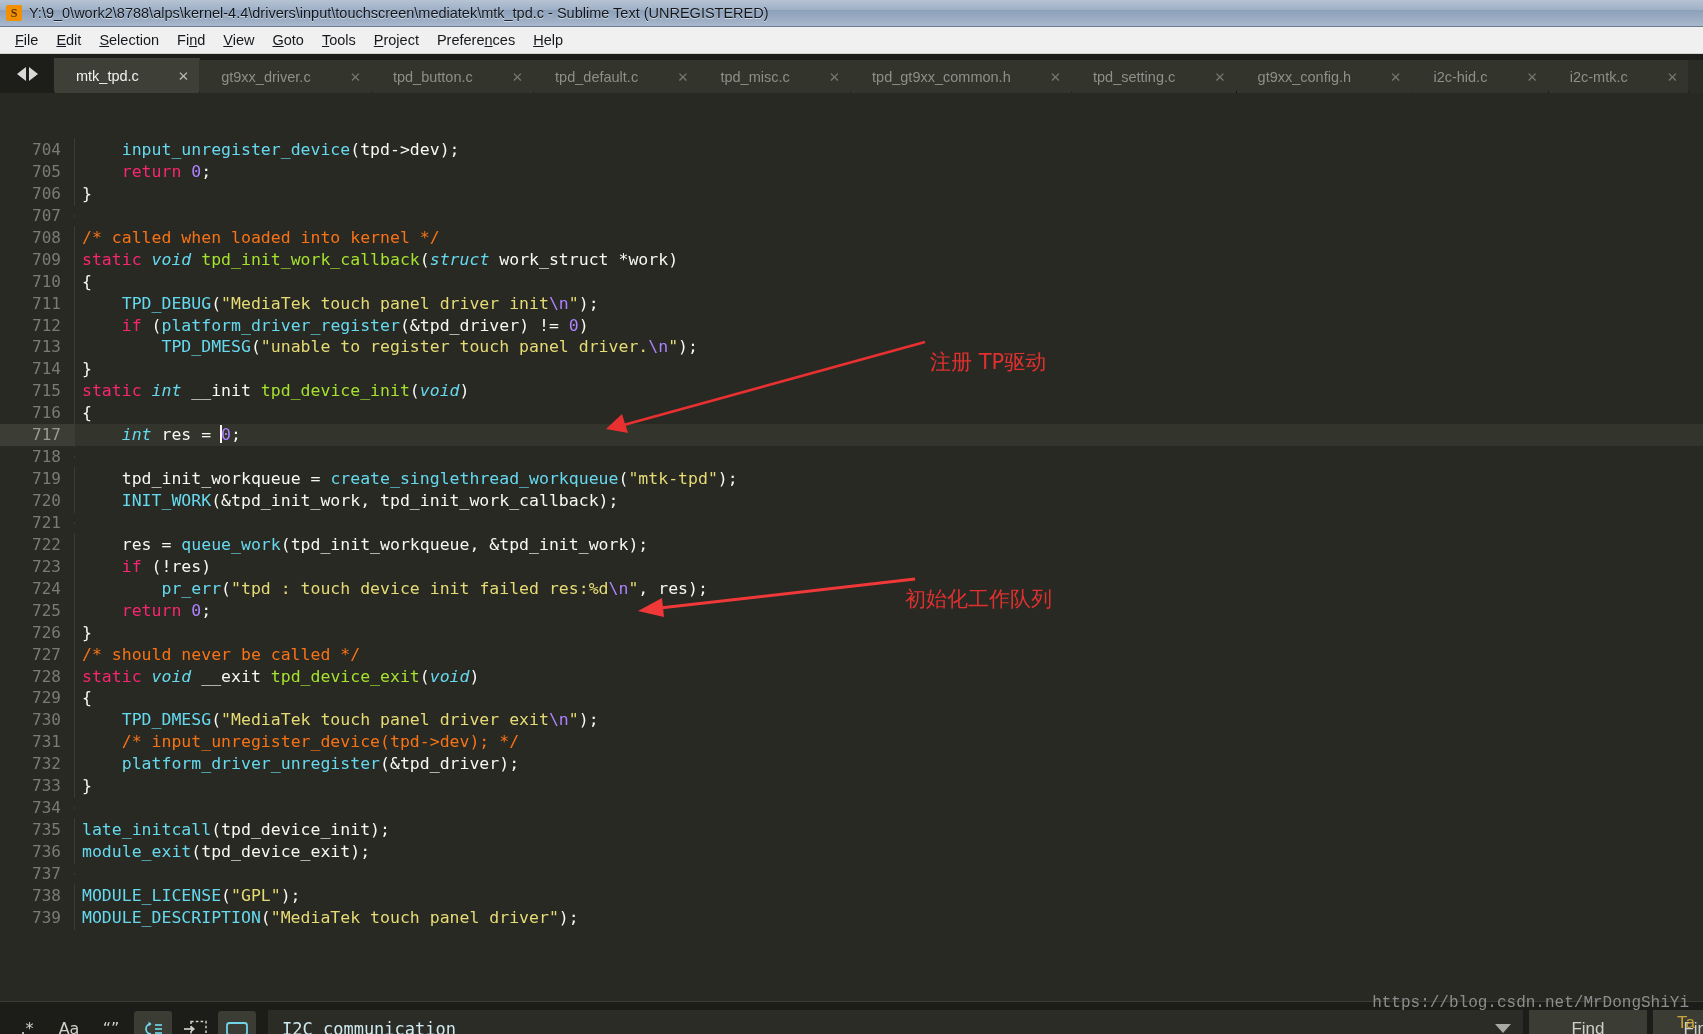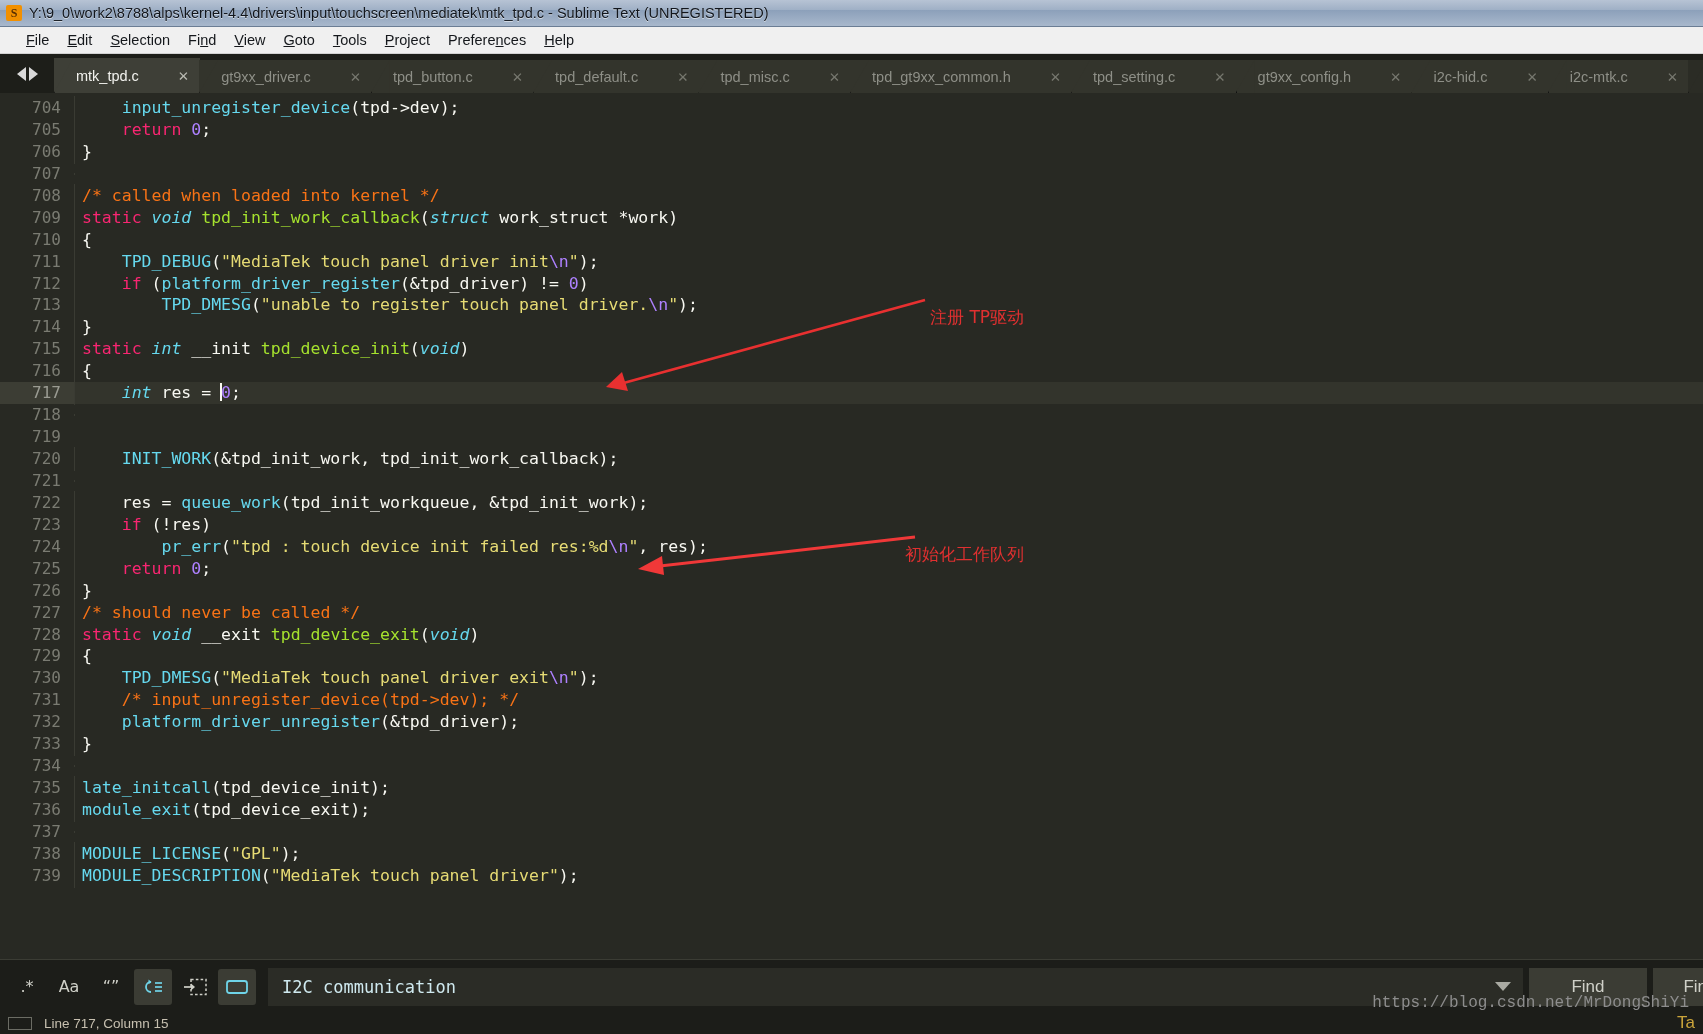--- a/index.html
+++ b/index.html
@@ -37,21 +37,21 @@
     white-space: nowrap;
     text-shadow: 0 1px 0 rgba(255,255,255,.55);
   }
 
   
   #menubar {
     height: 27px;
     background: #f0f0f0;
     border-bottom: 1px solid #d2d2d2;
     display: flex; align-items: center;
-    padding-left: 17px;
+    padding-left: 6px;
   }
   .menu-item {
     font-size: 14.5px; color: #15181c;
     padding: 4px 9px 5px 9px;
     white-space: nowrap;
     cursor: default;
   }
   .menu-item u { text-decoration: underline; }
 
   
@@ -107,20 +107,21 @@
   .tab.active .close { color: #b9bab2; }
   .tab.notab { background: #2b2c25; color: #fef9c3; text-align: right; }
   .tab.notab::before { background: #2b2c25; }
 
   
   #editor {
     position: relative;
     height: 866px;
     background: #282923;
     overflow: hidden;
+    margin-top: 42px;
   }
   #code-area {
     position: relative;
     font-family: "DejaVu Sans Mono", monospace;
     font-size: 16.5px;
     line-height: 21.95px;
     padding-top: 4px;
   }
   .line { display: flex; height: 21.95px; align-items: center; position: relative; white-space: pre; }
   .line.hl { background: #33342c; }
@@ -155,21 +156,21 @@
     background: #f8f8f0;
     vertical-align: -3px;
     margin: 0 -1px;
   }
 
   
   .annot {
     position: absolute;
     color: #e03030;
     font-family: "DejaVu Sans", sans-serif;
-    font-size: 17px;
+    font-size: 21px;
     white-space: nowrap;
     pointer-events: none;
     text-align: right;
   }
   .arrow-svg { position: absolute; pointer-events: none; }
 
   
   #findbar {
     height: 54px;
     background: #1c1d19;
@@ -350,21 +351,21 @@
       <div class="line"><div class="ln">709</div><div class="code"><span class="kw">static</span><span class="plain"> </span><span class="type">void</span><span class="plain"> </span><span class="fn">tpd_init_work_callback</span><span class="plain">(</span><span class="type">struct</span><span class="plain"> work_struct *work)</span></div></div>
       <div class="line"><div class="ln">710</div><div class="code"><span class="plain">{</span></div></div>
       <div class="line"><div class="ln">711</div><div class="code"><span class="plain">    </span><span class="call">TPD_DEBUG</span><span class="plain">(</span><span class="str">"MediaTek touch panel driver init</span><span class="esc">\n</span><span class="str">"</span><span class="plain">);</span></div></div>
       <div class="line"><div class="ln">712</div><div class="code"><span class="plain">    </span><span class="kw">if</span><span class="plain"> (</span><span class="call">platform_driver_register</span><span class="plain">(&amp;tpd_driver) != </span><span class="num">0</span><span class="plain">)</span></div></div>
       <div class="line"><div class="ln">713</div><div class="code"><span class="plain">        </span><span class="call">TPD_DMESG</span><span class="plain">(</span><span class="str">"unable to register touch panel driver.</span><span class="esc">\n</span><span class="str">"</span><span class="plain">);</span></div></div>
       <div class="line"><div class="ln">714</div><div class="code"><span class="plain">}</span></div></div>
       <div class="line"><div class="ln">715</div><div class="code"><span class="kw">static</span><span class="plain"> </span><span class="type">int</span><span class="plain"> __init </span><span class="fn">tpd_device_init</span><span class="plain">(</span><span class="type">void</span><span class="plain">)</span></div></div>
       <div class="line"><div class="ln">716</div><div class="code"><span class="plain">{</span></div></div>
       <div class="line hl"><div class="ln">717</div><div class="code"><span class="plain">    </span><span class="type">int</span><span class="plain"> res = </span><span class="caret"></span><span class="num">0</span><span class="plain">;</span></div></div>
       <div class="line"><div class="ln">718</div><div class="code"></div></div>
-      <div class="line"><div class="ln">719</div></div>
+      <div class="line"><div class="ln">719</div><div class="code"><span class="plain">    </span><span class="plain">tpd_init_workqueue = </span><span class="call">create_singlethread_workqueue</span><span class="plain">(</span><span class="str">"mtk-tpd"</span><span class="plain">);</span></div></div>
       <div class="line"><div class="ln">720</div><div class="code"><span class="plain">    </span><span class="call">INIT_WORK</span><span class="plain">(&amp;tpd_init_work, tpd_init_work_callback);</span></div></div>
       <div class="line"><div class="ln">721</div><div class="code"></div></div>
       <div class="line"><div class="ln">722</div><div class="code"><span class="plain">    </span><span class="plain">res = </span><span class="call">queue_work</span><span class="plain">(tpd_init_workqueue, &amp;tpd_init_work);</span></div></div>
       <div class="line"><div class="ln">723</div><div class="code"><span class="plain">    </span><span class="kw">if</span><span class="plain"> (!res)</span></div></div>
       <div class="line"><div class="ln">724</div><div class="code"><span class="plain">        </span><span class="call">pr_err</span><span class="plain">(</span><span class="str">"tpd : touch device init failed res:%d</span><span class="esc">\n</span><span class="str">"</span><span class="plain">, res);</span></div></div>
       <div class="line"><div class="ln">725</div><div class="code"><span class="plain">    </span><span class="kw">return</span><span class="plain"> </span><span class="num">0</span><span class="plain">;</span></div></div>
       <div class="line"><div class="ln">726</div><div class="code"><span class="plain">}</span></div></div>
       <div class="line"><div class="ln">727</div><div class="code"><span class="cmt">/* should never be called */</span></div></div>
       <div class="line"><div class="ln">728</div><div class="code"><span class="kw">static</span><span class="plain"> </span><span class="type">void</span><span class="plain"> __exit </span><span class="fn">tpd_device_exit</span><span class="plain">(</span><span class="type">void</span><span class="plain">)</span></div></div>
       <div class="line"><div class="ln">729</div><div class="code"><span class="plain">{</span></div></div>

